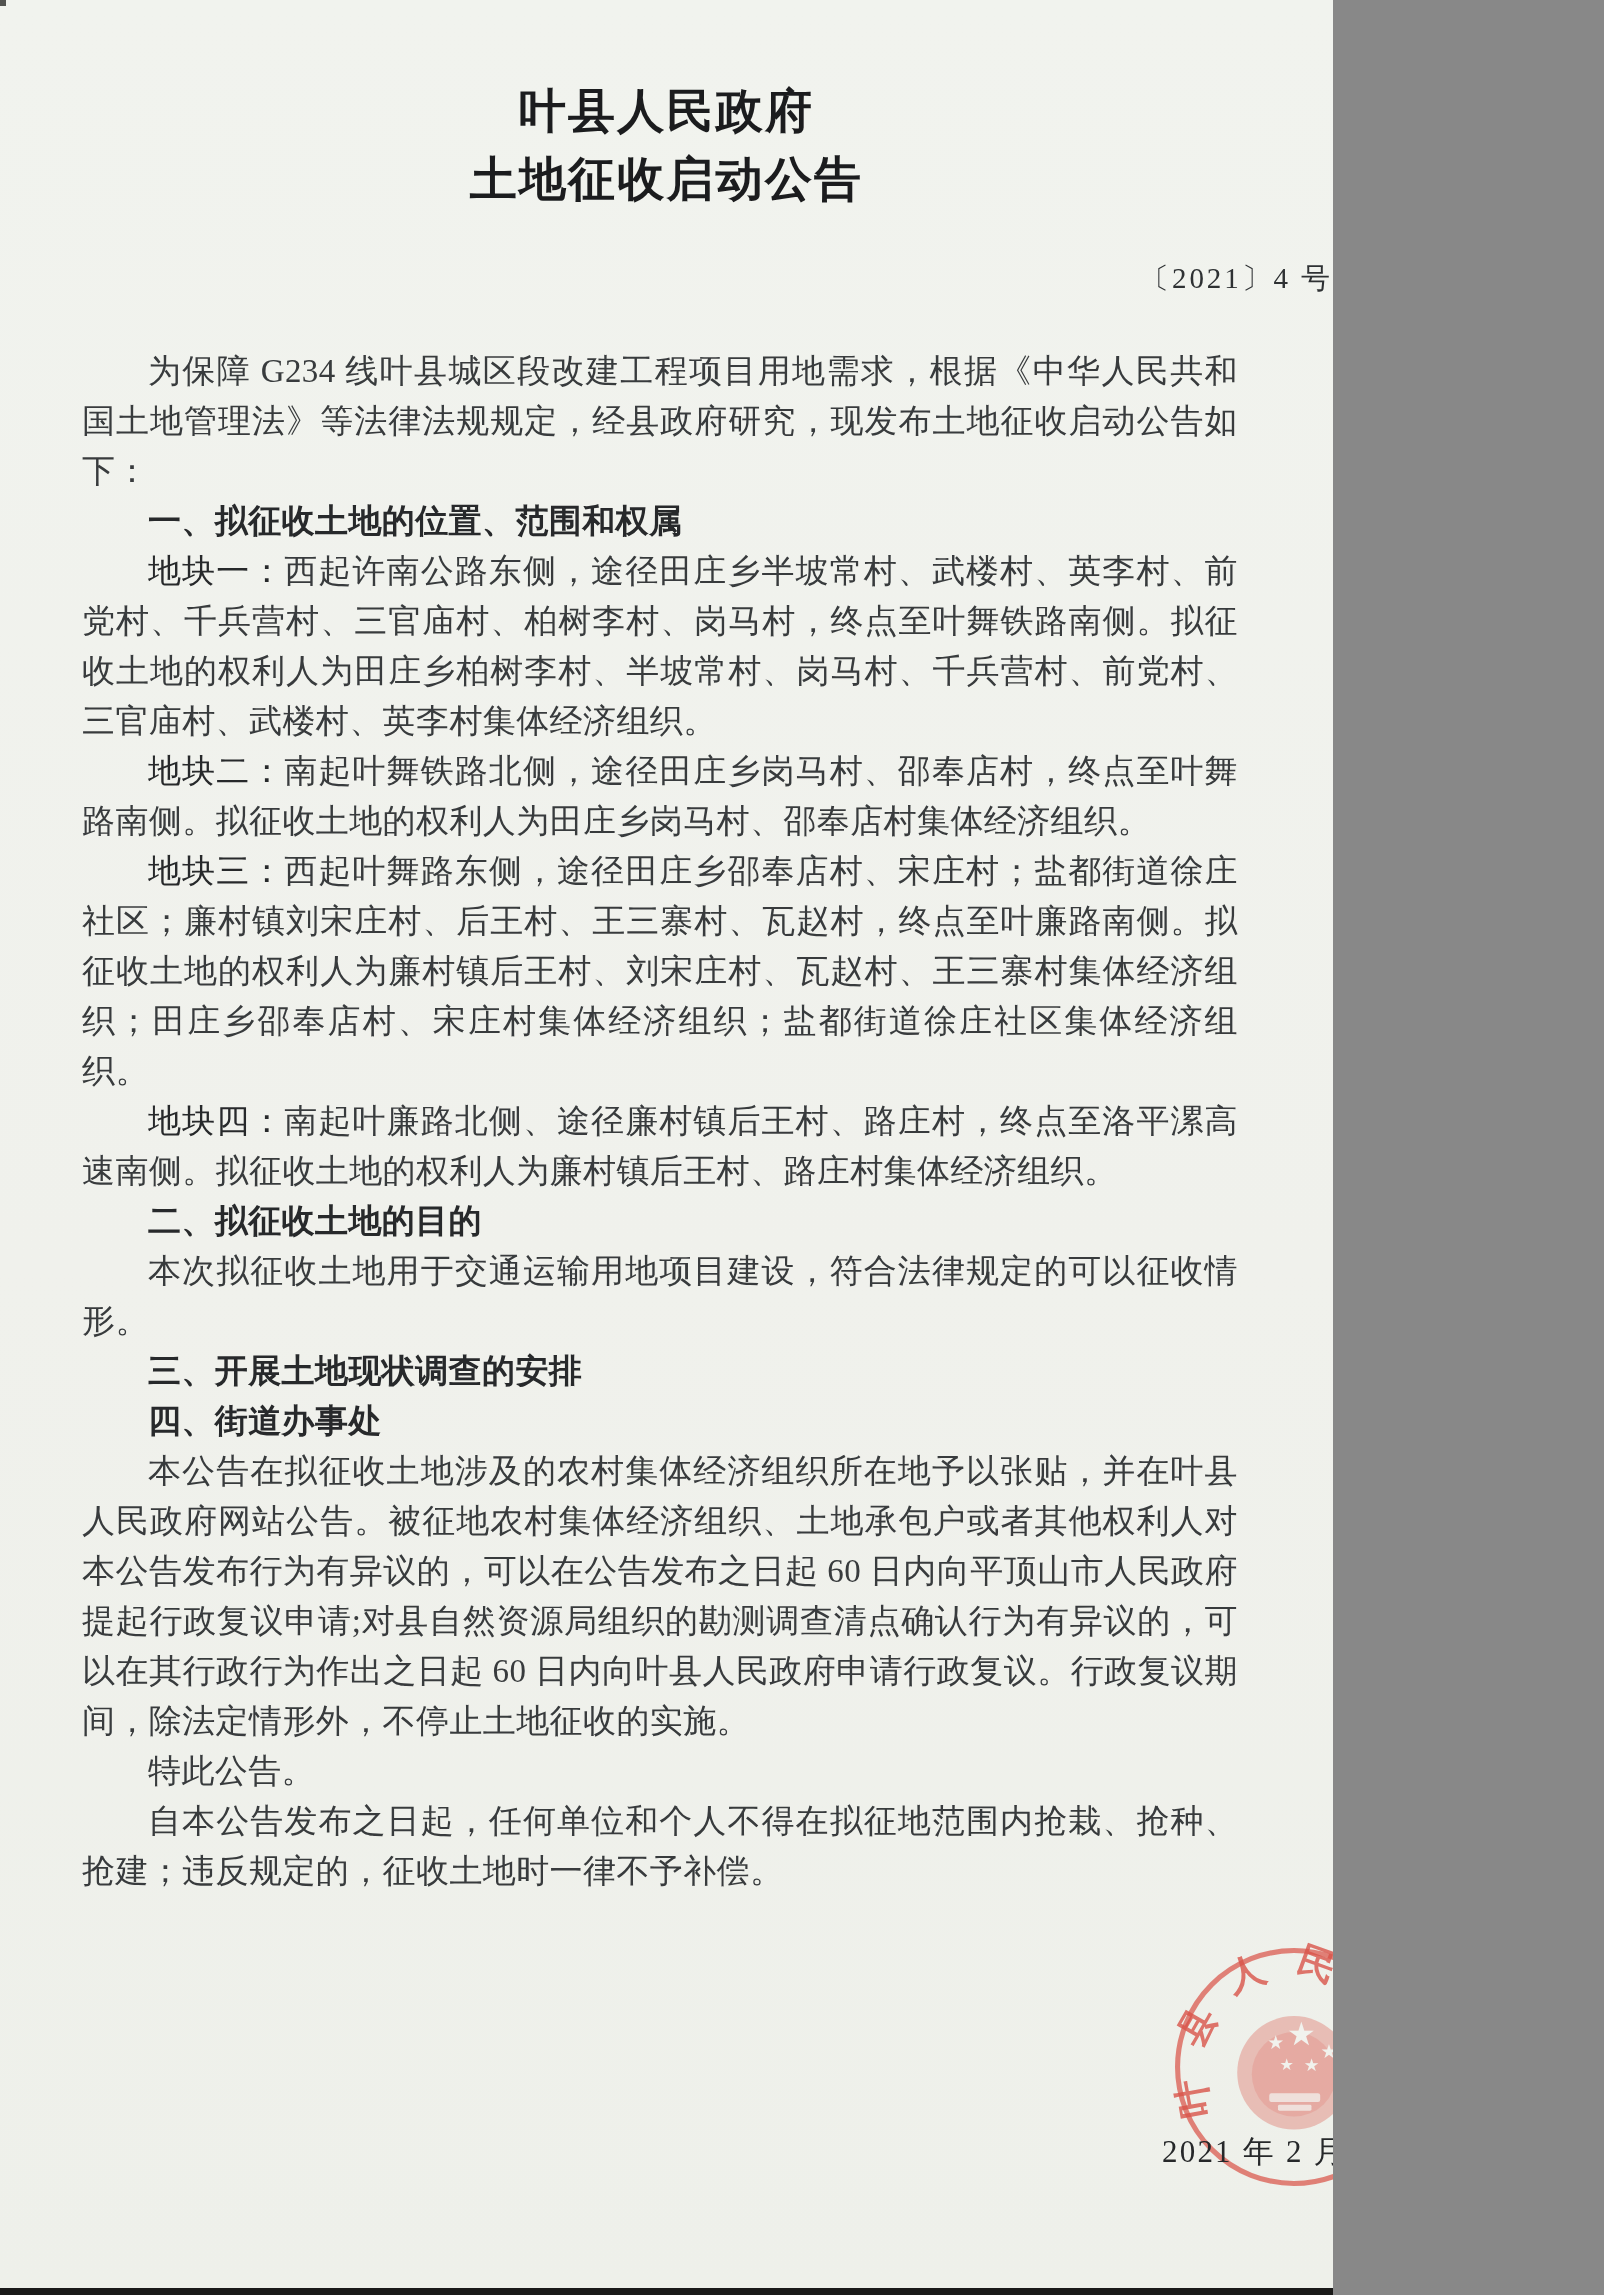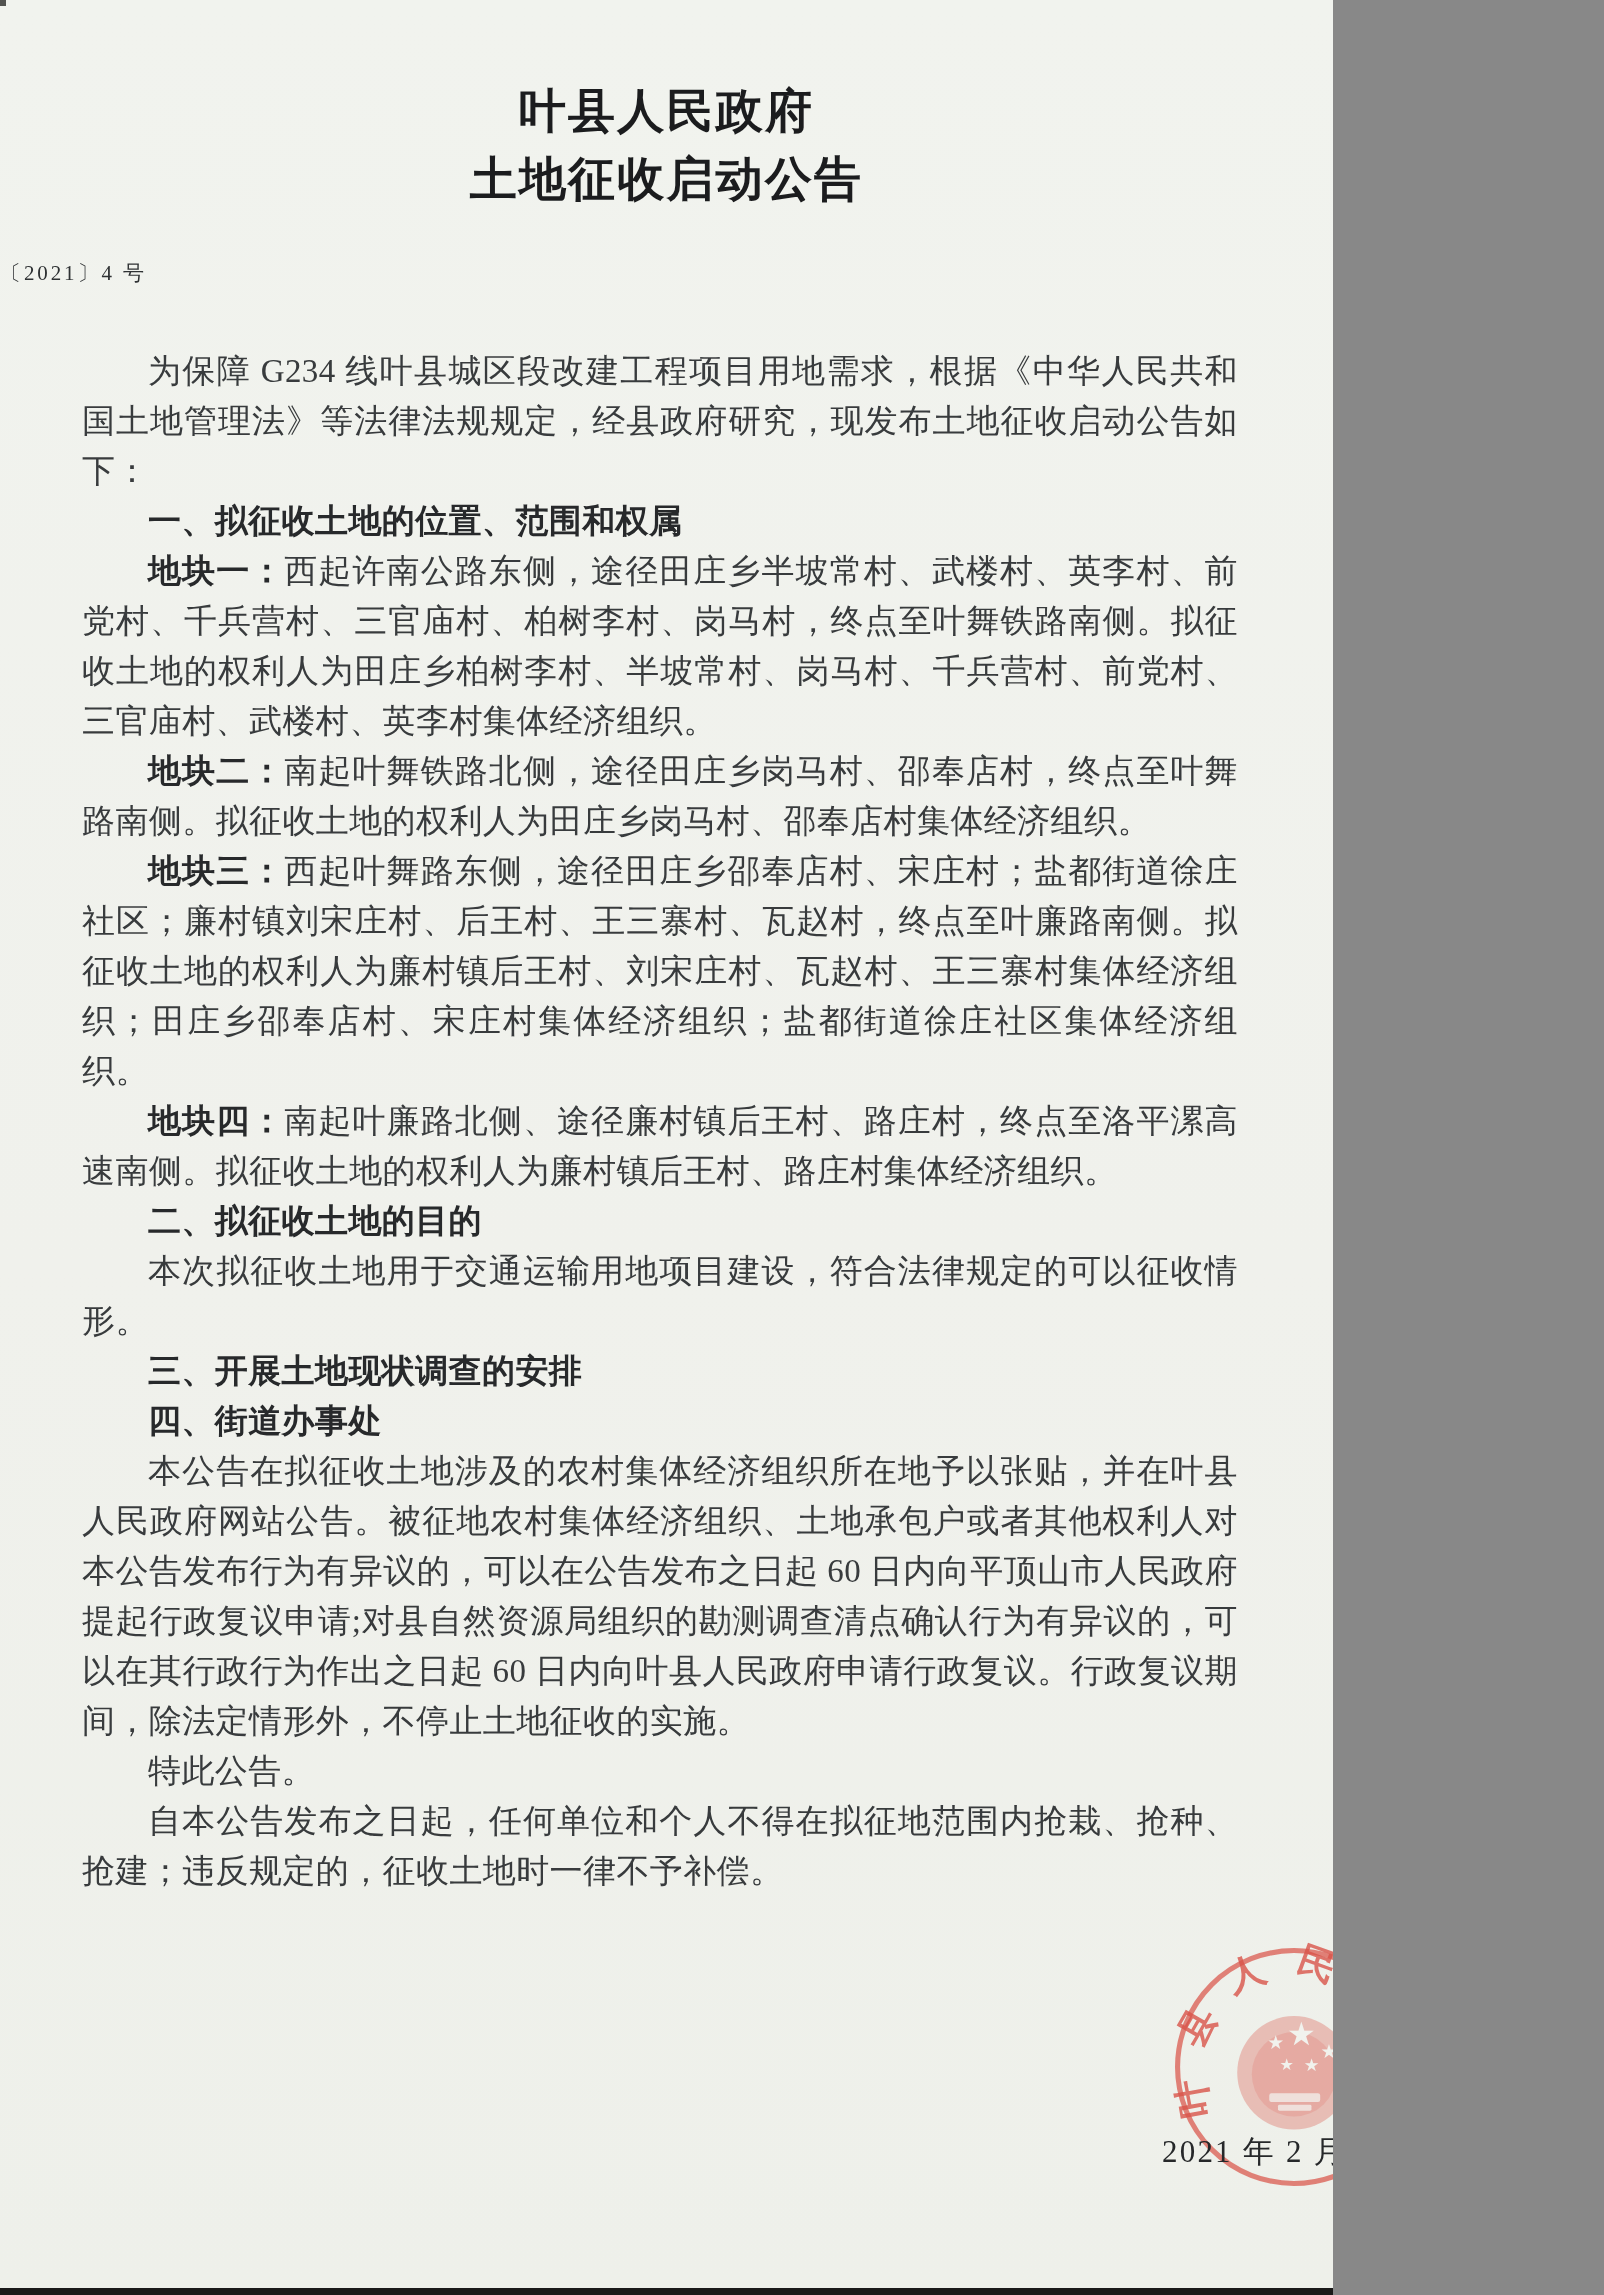--- a/index.html
+++ b/index.html
@@ -17,38 +17,38 @@
   }
   .title-block{
     position:absolute;top:77px;left:0;right:0;
     text-align:center;color:#1b1c1e;
   }
   .title-line{
     font-size:47px;line-height:68px;font-weight:700;letter-spacing:2.2px;
   }
   .doc-number{
     position:absolute;top:259px;left:0;right:0;
-    text-align:left;font-size:21px;letter-spacing:2.9px;color:#2e3133;
+    text-align:right;font-size:29px;letter-spacing:2.9px;color:#2e3133;
   }
   .content{
     position:absolute;top:346px;left:0;right:0;
     padding:0 95px 0 82px;
   }
   .content p{
     margin:0;font-size:33px;line-height:50px;
     text-align:justify;text-indent:2em;
     letter-spacing:0.4px;
   }
   .content p.heading{
     font-family:"Liberation Sans","DejaVu Sans",sans-serif;
     font-weight:700;color:#27292b;text-align:left;
   }
   .content .prefix{
     font-family:"Liberation Sans","DejaVu Sans",sans-serif;
-    font-weight:700;color:#27292b;margin-top:20px;
+    font-weight:400;color:#27292b;margin-top:20px;
   }
   .seal{
     position:absolute;left:1163px;top:1936px;width:262px;height:262px;
     pointer-events:none;
   }
   .seal svg{display:block;}
   .seal-ring{fill:none;stroke:#d9544a;stroke-width:7;opacity:.72;}
   .seal-blob{fill:#dd6a5f;}
   .seal-star{fill:#f1f2ed;}
   .seal-gate{fill:#f1f2ed;opacity:.75;}

